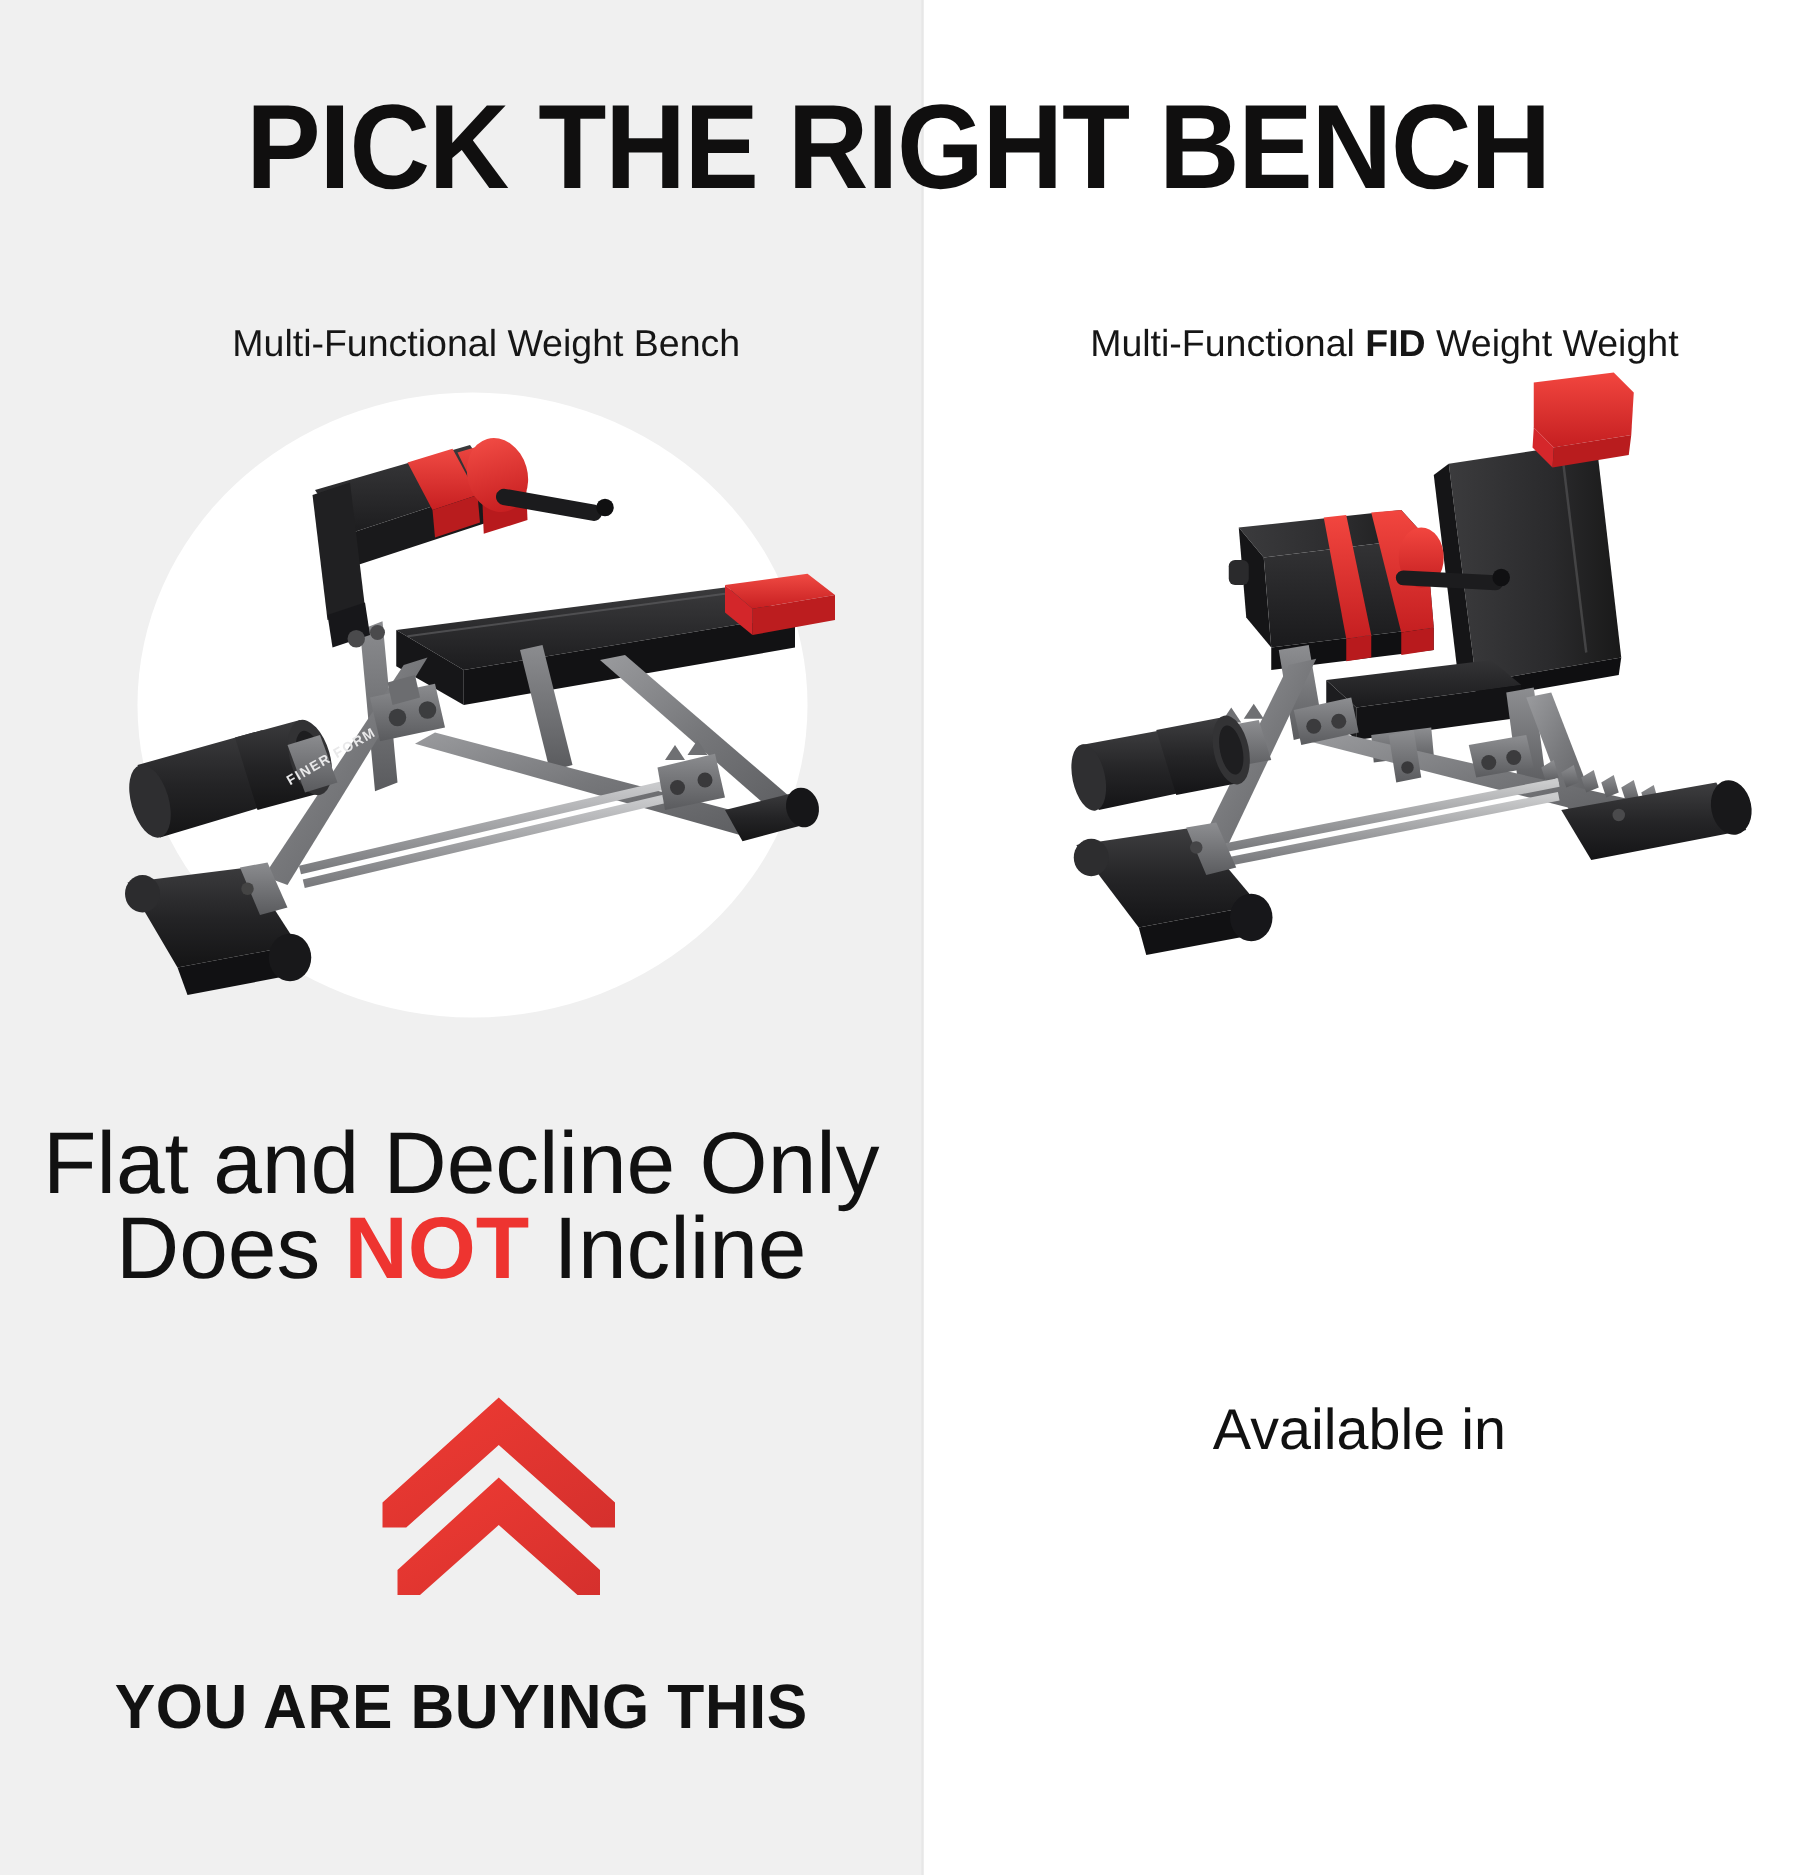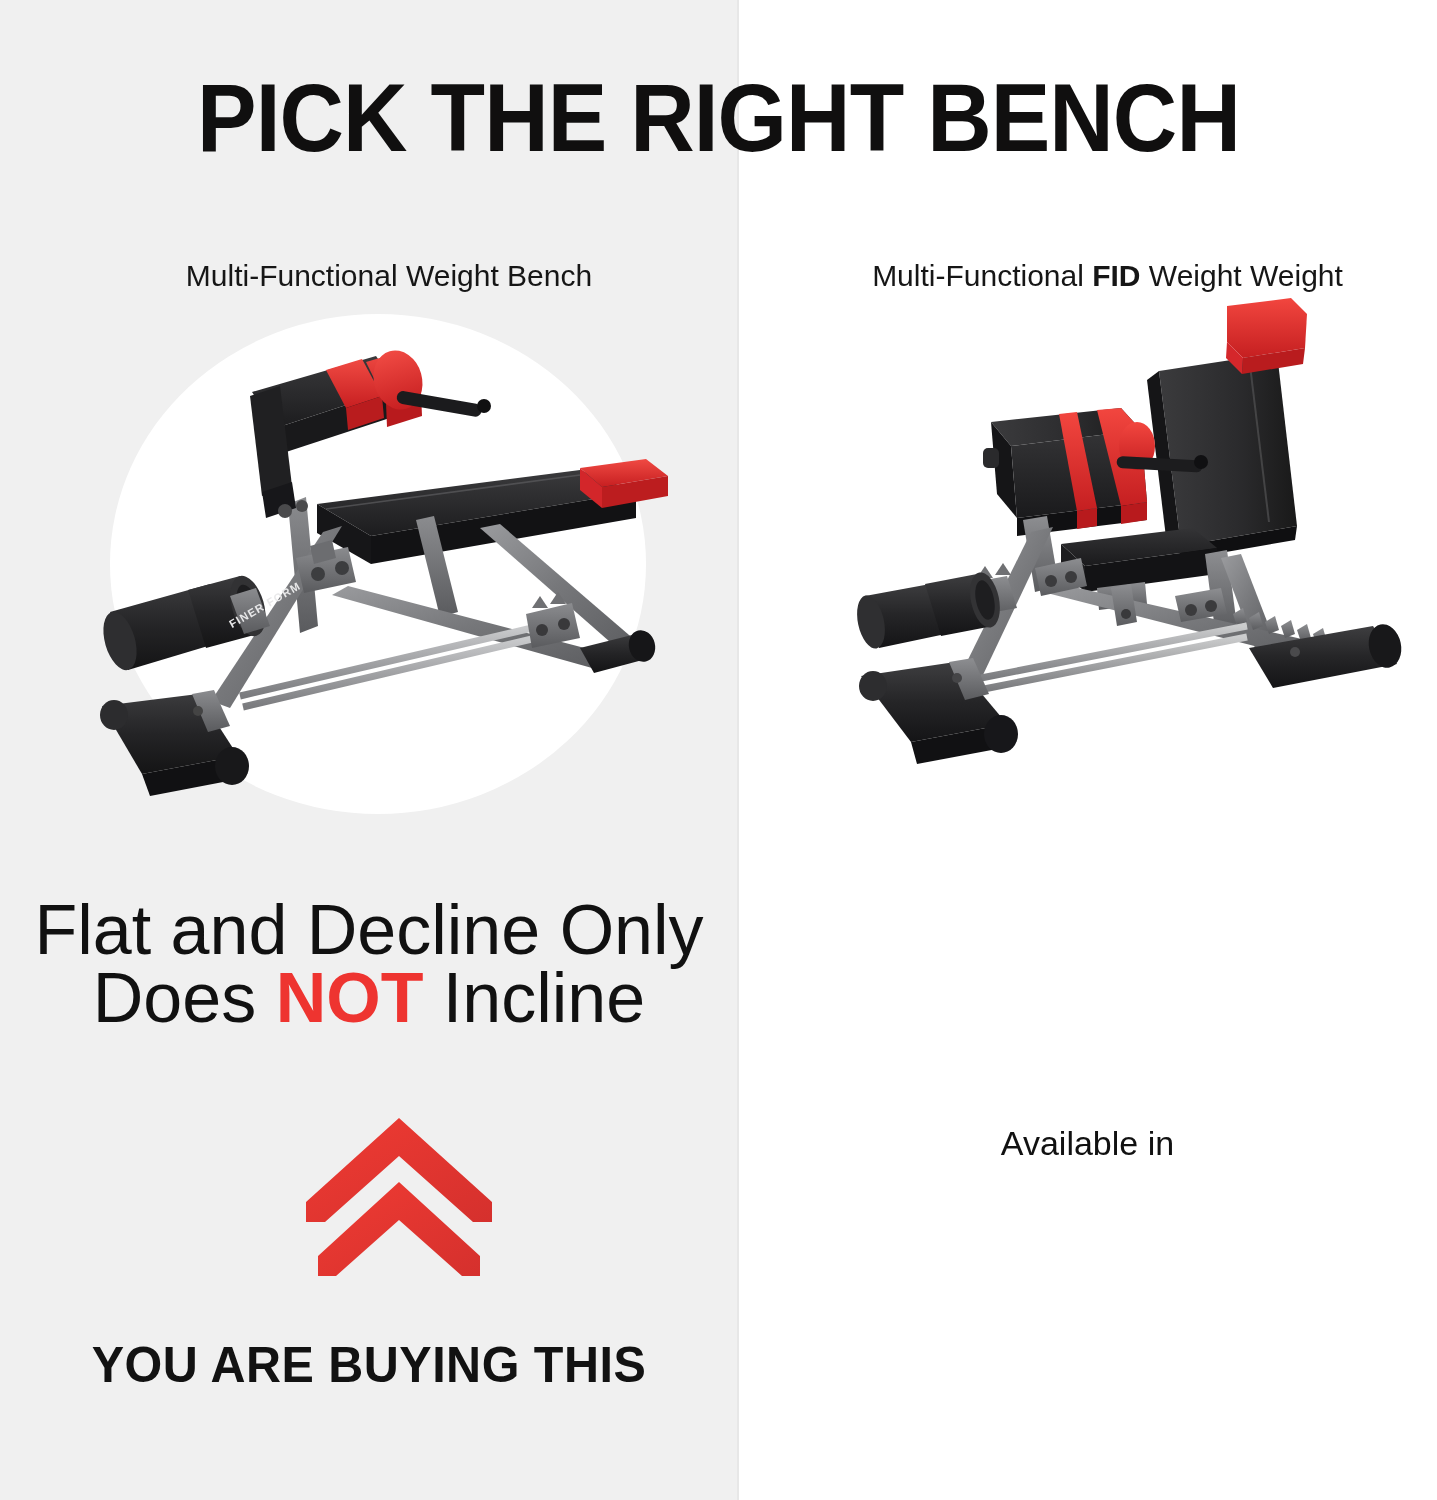--- a/index.html
+++ b/index.html
@@ -60,21 +60,21 @@
   }
   .caption .bold{font-weight:bold;}
   .caption .red{font-weight:bold;color:#ee3430;}
   #caption-left{left:0;top:896px;width:738px;}
   #caption-right{left:738px;top:896px;width:699px;}
 
   
   #avail-right{
     position:absolute;left:738px;top:1108px;width:699px;
     text-align:center;color:#111111;
-    font-size:34px;line-height:70px;font-weight:normal;
+    font-size:46px;line-height:70px;font-weight:normal;
   }
 
   
   #chevrons{position:absolute;left:304px;top:1116px;width:190px;height:168px;}
   #chevrons svg{display:block;width:100%;height:100%;}
 
   
   #buying-banner{
     position:absolute;left:0;top:1334px;width:738px;
     text-align:center;

